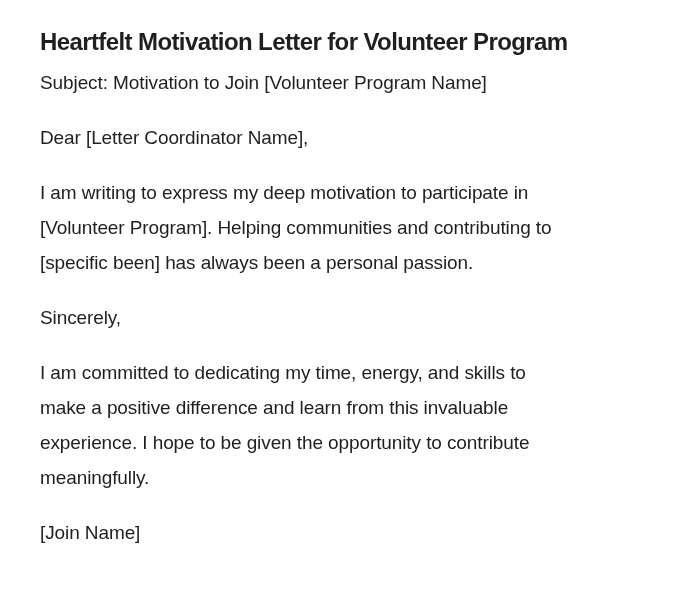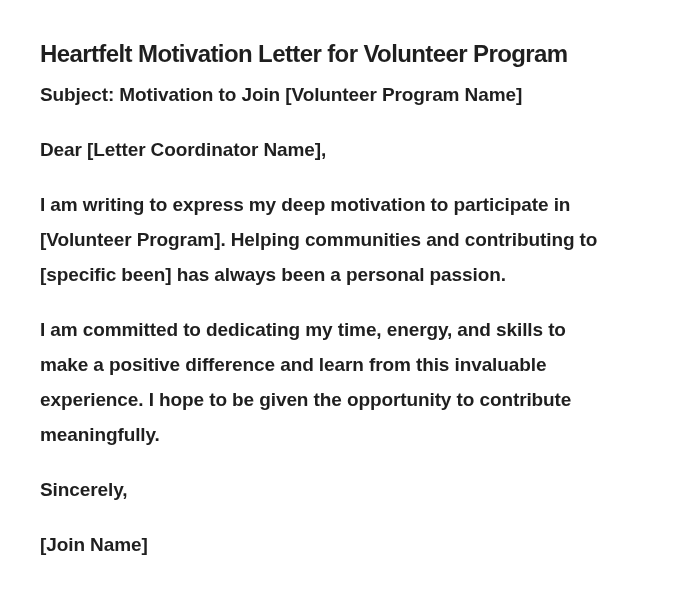--- a/index.html
+++ b/index.html
@@ -11,58 +11,58 @@
     margin: 0;
     padding: 0;
     background: var(--bg-color);
   }
   .page {
     width: 700px;
     height: 601px;
     background: var(--bg-color);
     color: var(--text-color);
     font-family: "Liberation Sans", sans-serif;
-    padding: 38px 40px 0 40px;
+    padding: 26px 40px 0 40px;
     overflow: hidden;
   }
   .doc-title {
     font-size: 24px;
     line-height: 31px;
     font-weight: 700;
     letter-spacing: -0.6px;
     white-space: nowrap;
     margin: 0 0 8px 0;
     color: var(--text-color);
   }
   .para {
     font-size: 19px;
     line-height: 35px;
     letter-spacing: -0.1px;
     margin: 0 0 20px 0;
-    font-weight: 700;
+    font-weight: 400;
   }
   .para.multiline {
     white-space: pre-line;
   }
 </style>
 </head>
 <body>
 
 <div class="page">
   <h1 class="doc-title">Heartfelt Motivation Letter for Volunteer Program</h1>
 
   <p class="para">Subject: Motivation to Join [Volunteer Program Name]</p>
 
   <p class="para">Dear [Letter Coordinator Name],</p>
 
   <p class="para multiline">I am writing to express my deep motivation to participate in
 [Volunteer Program]. Helping communities and contributing to
 [specific been] has always been a personal passion.</p>
 
+  <p class="para">Sincerely,</p>
+
   <p class="para multiline">I am committed to dedicating my time, energy, and skills to
 make a positive difference and learn from this invaluable
 experience. I hope to be given the opportunity to contribute
 meaningfully.</p>
 
-  <p class="para">Sincerely,</p>
-
   <p class="para">[Join Name]</p>
 </div>
 
 </body></html>

